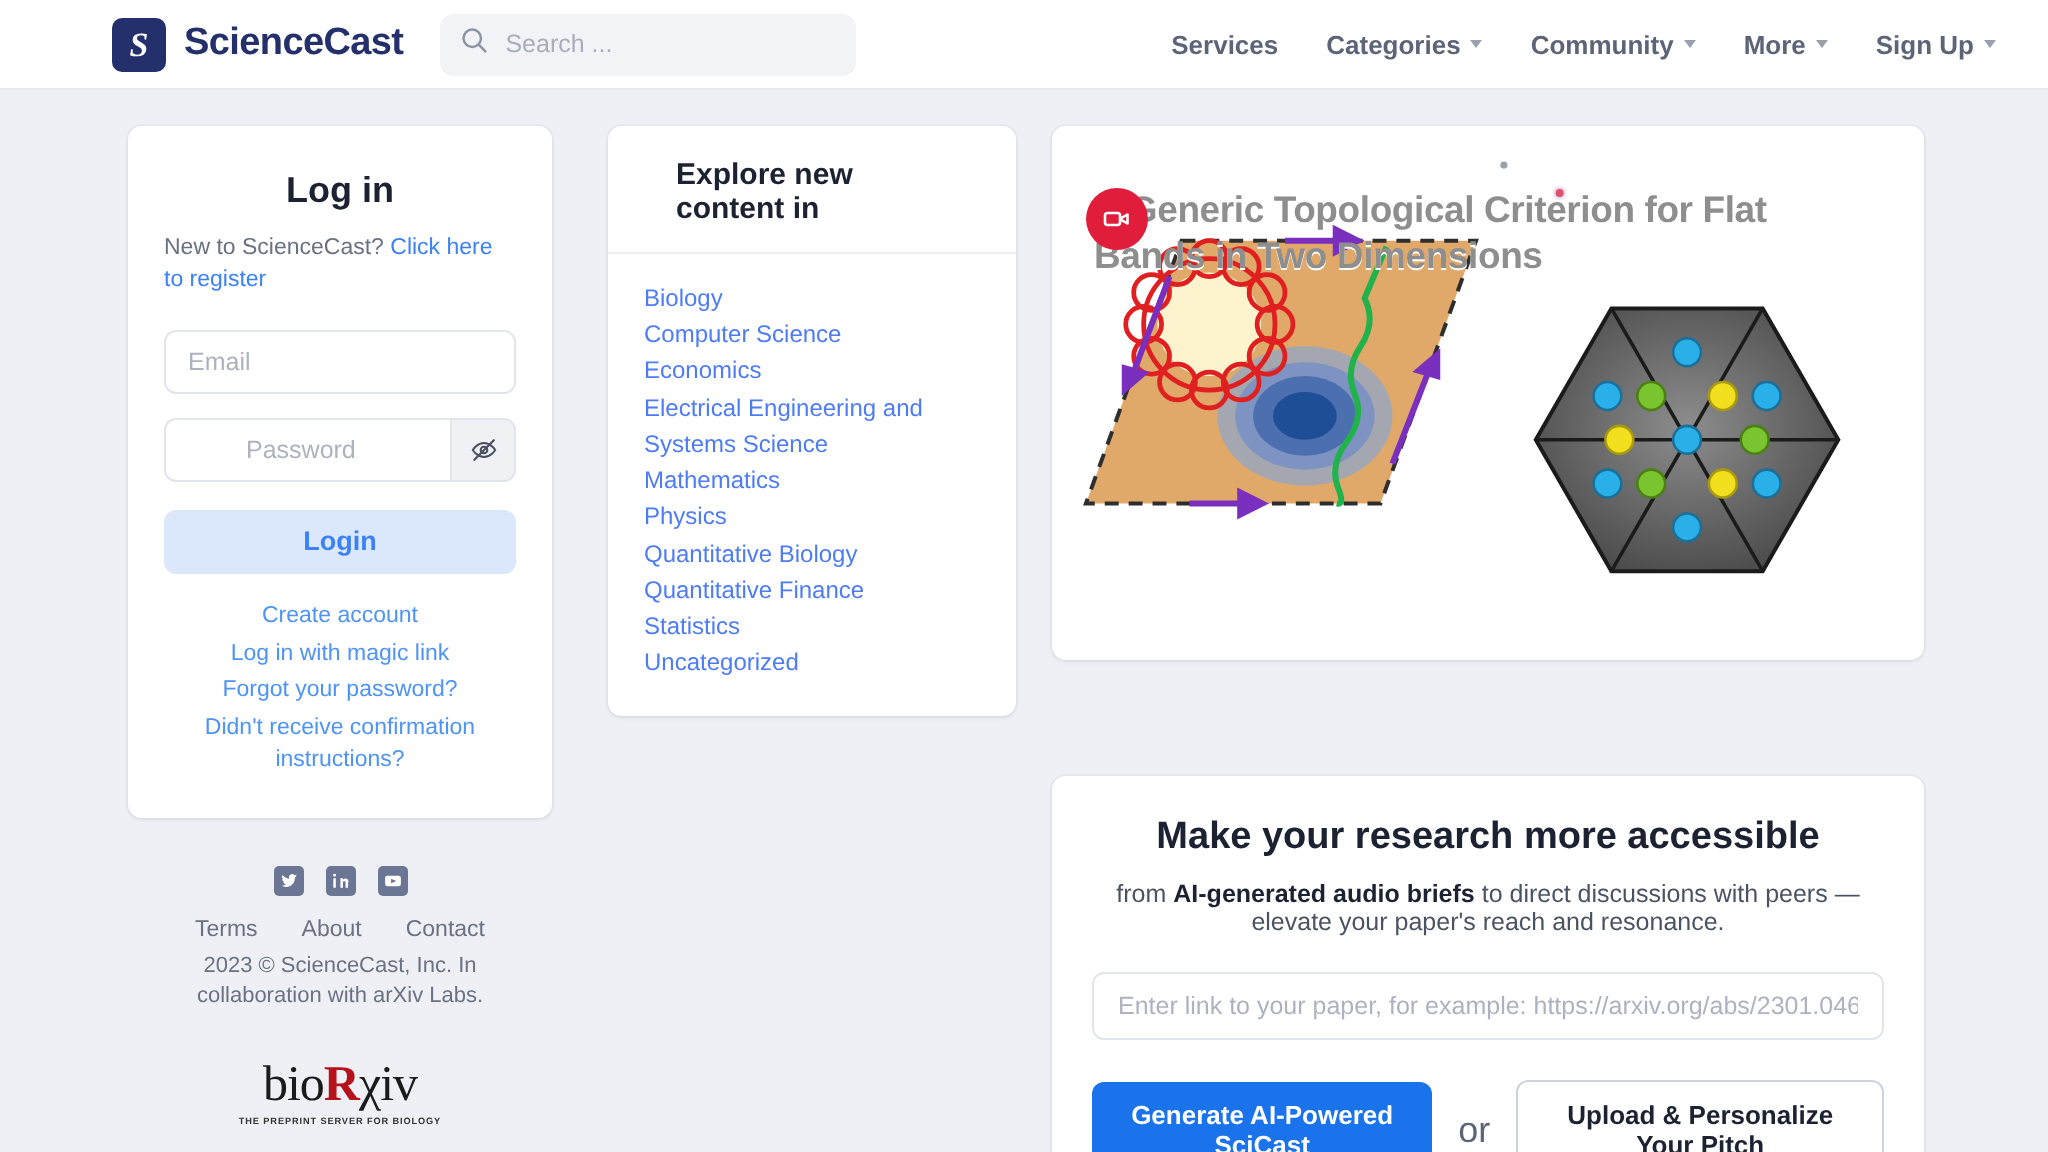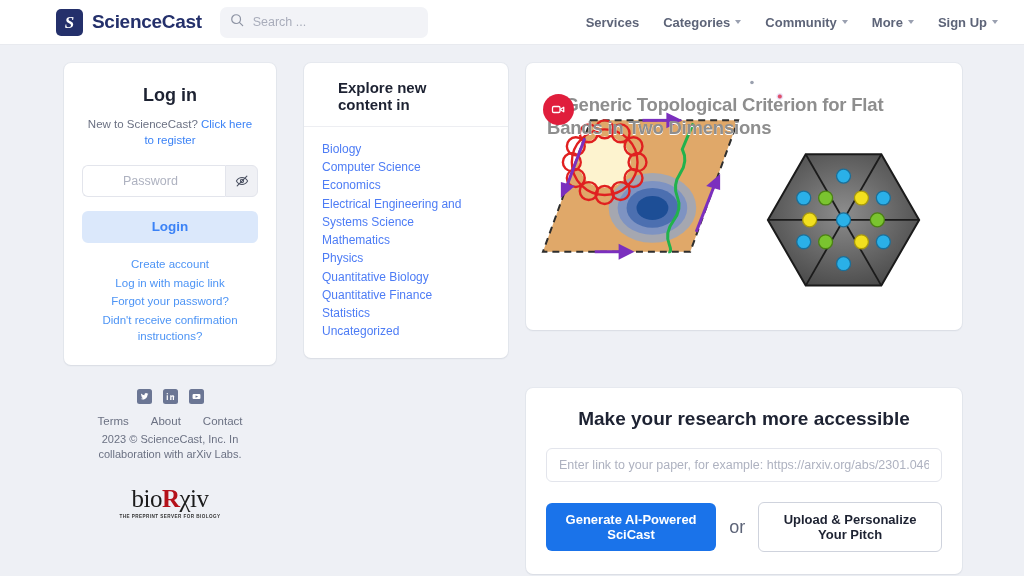--- a/index.html
+++ b/index.html
@@ -75,21 +75,21 @@
     box-shadow: 0 1px 2px rgba(40,50,80,.07), 0 0 0 1px rgba(40,50,80,.035);
   }
 
   
   .login-card { padding: 16px 18px 20px; }
   .login-title {
     text-align: center; font-size: 18px; font-weight: 700;
     color: #1d2232; margin: 6px 0 10px;
   }
   .login-sub {
-    text-align: center; font-size: 11.5px; color: #6b7183;
+    font-size: 11.5px; color: #6b7183;
     line-height: 1.42; margin-bottom: 16px;
   }
   .login-sub a { color: #3b82f6; text-decoration: none; }
   .field {
     width: 100%; height: 32px;
     border: 1px solid #e3e5ec;
     border-radius: 6px;
     background: #fff;
     font-size: 12.5px; color: #aeb2c0;
     padding: 0 11px;
@@ -266,20 +266,21 @@
 
 <div class="page">
 
   <div class="col-left">
     <div class="card login-card">
       <div class="login-title">Log in</div>
       <div class="login-sub">
         <span>New to ScienceCast? </span><a href="#">Click here to register</a>
       </div>
 
+      <input class="field" placeholder="Email" style="">
 
       <div class="field-row">
         <input class="field" type="text" placeholder="Password" style="">
         <div class="eye-btn">
           <svg width="14" height="14" viewBox="0 0 16 16" fill="none">
             <path d="M1.6 8s2.4-4 6.4-4 6.4 4 6.4 4-2.4 4-6.4 4S1.6 8 1.6 8z" stroke="#4a5061" stroke-width="1.15"></path>
             <circle cx="8" cy="8" r="1.9" stroke="#4a5061" stroke-width="1.15"></circle>
             <line x1="2.5" y1="13.6" x2="13.6" y2="2.4" stroke="#4a5061" stroke-width="1.25" stroke-linecap="round"></line>
           </svg>
         </div>
@@ -452,20 +453,21 @@
                 <circle cx="0" cy="0" r="7" fill="#2ab0e8" stroke="#1b6f99" stroke-width="1.3"></circle>
               </g>
             </g>
           </svg>
         </div>
       </div>
     </div>
 
     <div class="card promo">
       <div class="promo-title">Make your research more accessible</div>
+      <div class="promo-sub"><span>from </span><b>AI-generated audio briefs</b><span> to direct discussions with peers — elevate your paper's reach and resonance.</span></div>
       <input class="promo-input" placeholder="Enter link to your paper, for example: https://arxiv.org/abs/2301.04657" style="">
       <div class="promo-actions">
         <button class="btn-primary">Generate AI-Powered SciCast</button>
         <span class="or-text">or</span>
         <button class="btn-secondary">Upload &amp; Personalize Your Pitch</button>
       </div>
     </div>
 
   </div>
 </div>

